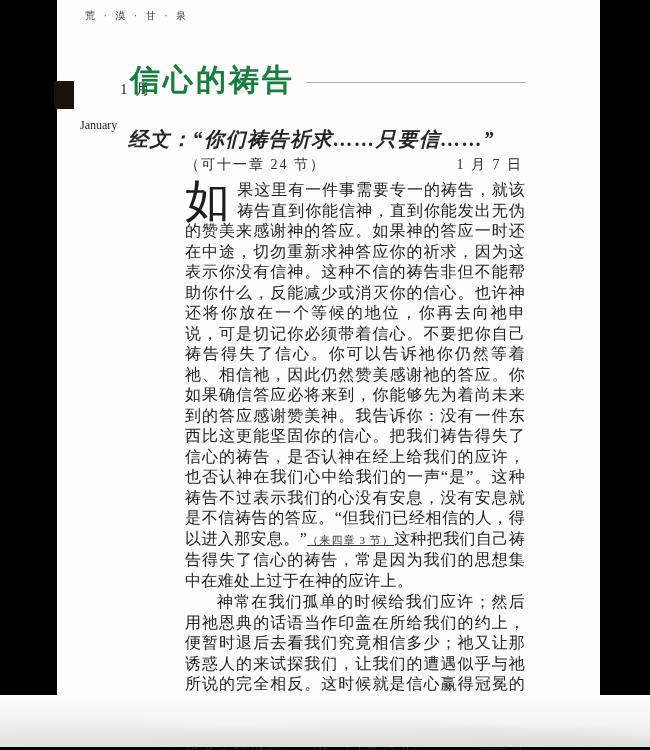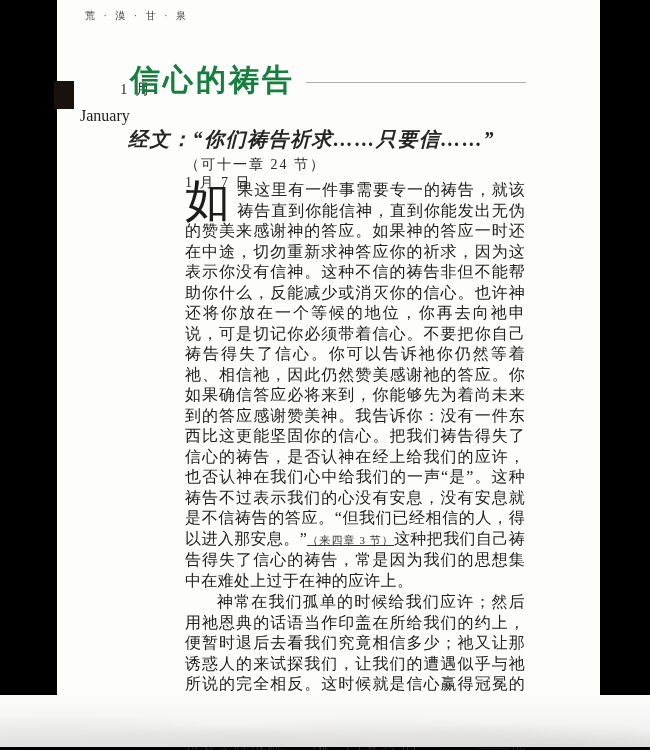--- a/index.html
+++ b/index.html
@@ -38,21 +38,21 @@
   .month-block {
     position: absolute;
     left: -3px;
     top: 1px;
     width: 20px;
     height: 28px;
     background: #1a100c;
   }
   .month-text { position: absolute; left: 23px; top: 0; width: 90px; }
   .month-cn { font-size: 15px; color: #2e2e2e; letter-spacing: 2px; margin-left: 40px; }
-  .month-en { font-size: 16px; color: #1e1e1e; margin-top: 8px; }
+  .month-en { font-size: 12px; color: #1e1e1e; margin-top: 19px; }
 
   
   .title-row {
     position: absolute;
     left: 73px;
     top: 60px;
     width: 396px;
     display: flex;
     align-items: center;
     gap: 11px;
@@ -81,21 +81,20 @@
   .ref-row {
     position: absolute;
     left: 128px;
     top: 156px;
     width: 338px;
     display: flex;
     justify-content: space-between;
     font-size: 14px;
     letter-spacing: 2px;
     color: #2a2a2a;
-    flex-direction: column;
   }
 
   
   .body-text {
     position: absolute;
     left: 128px;
     top: 180px;
     width: 340px;
     font-size: 16px;
     line-height: 20.5px;

